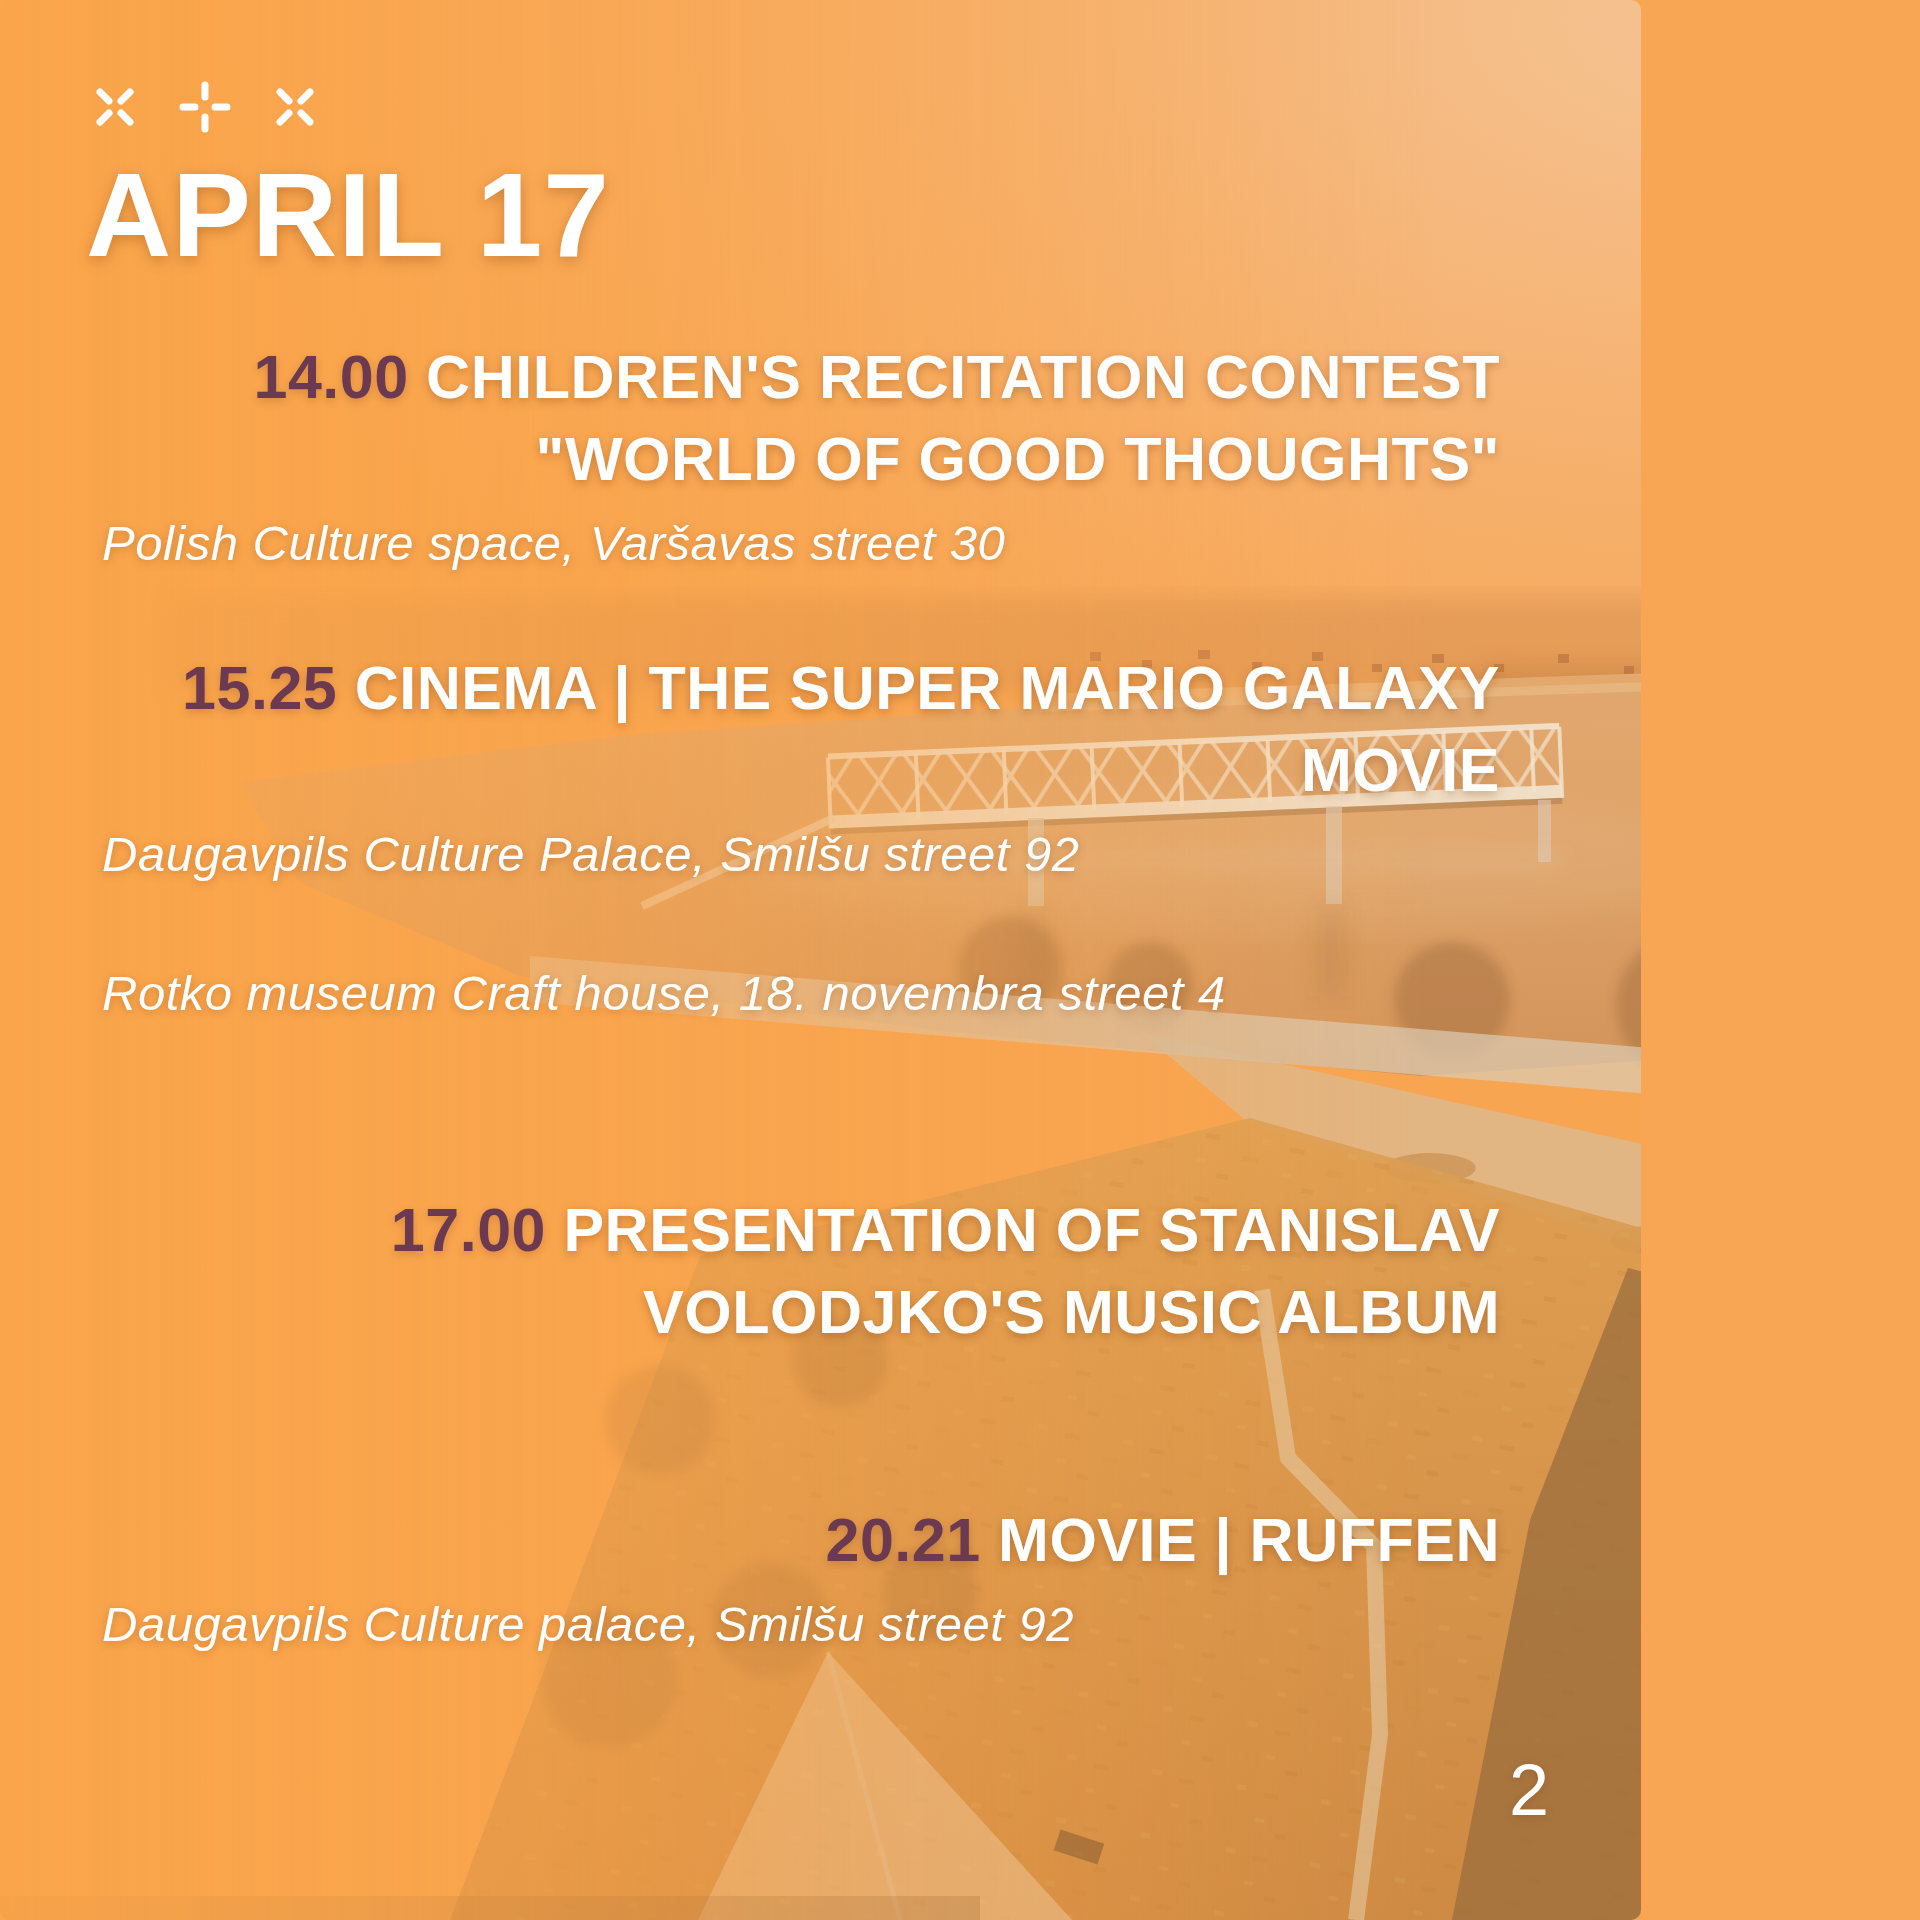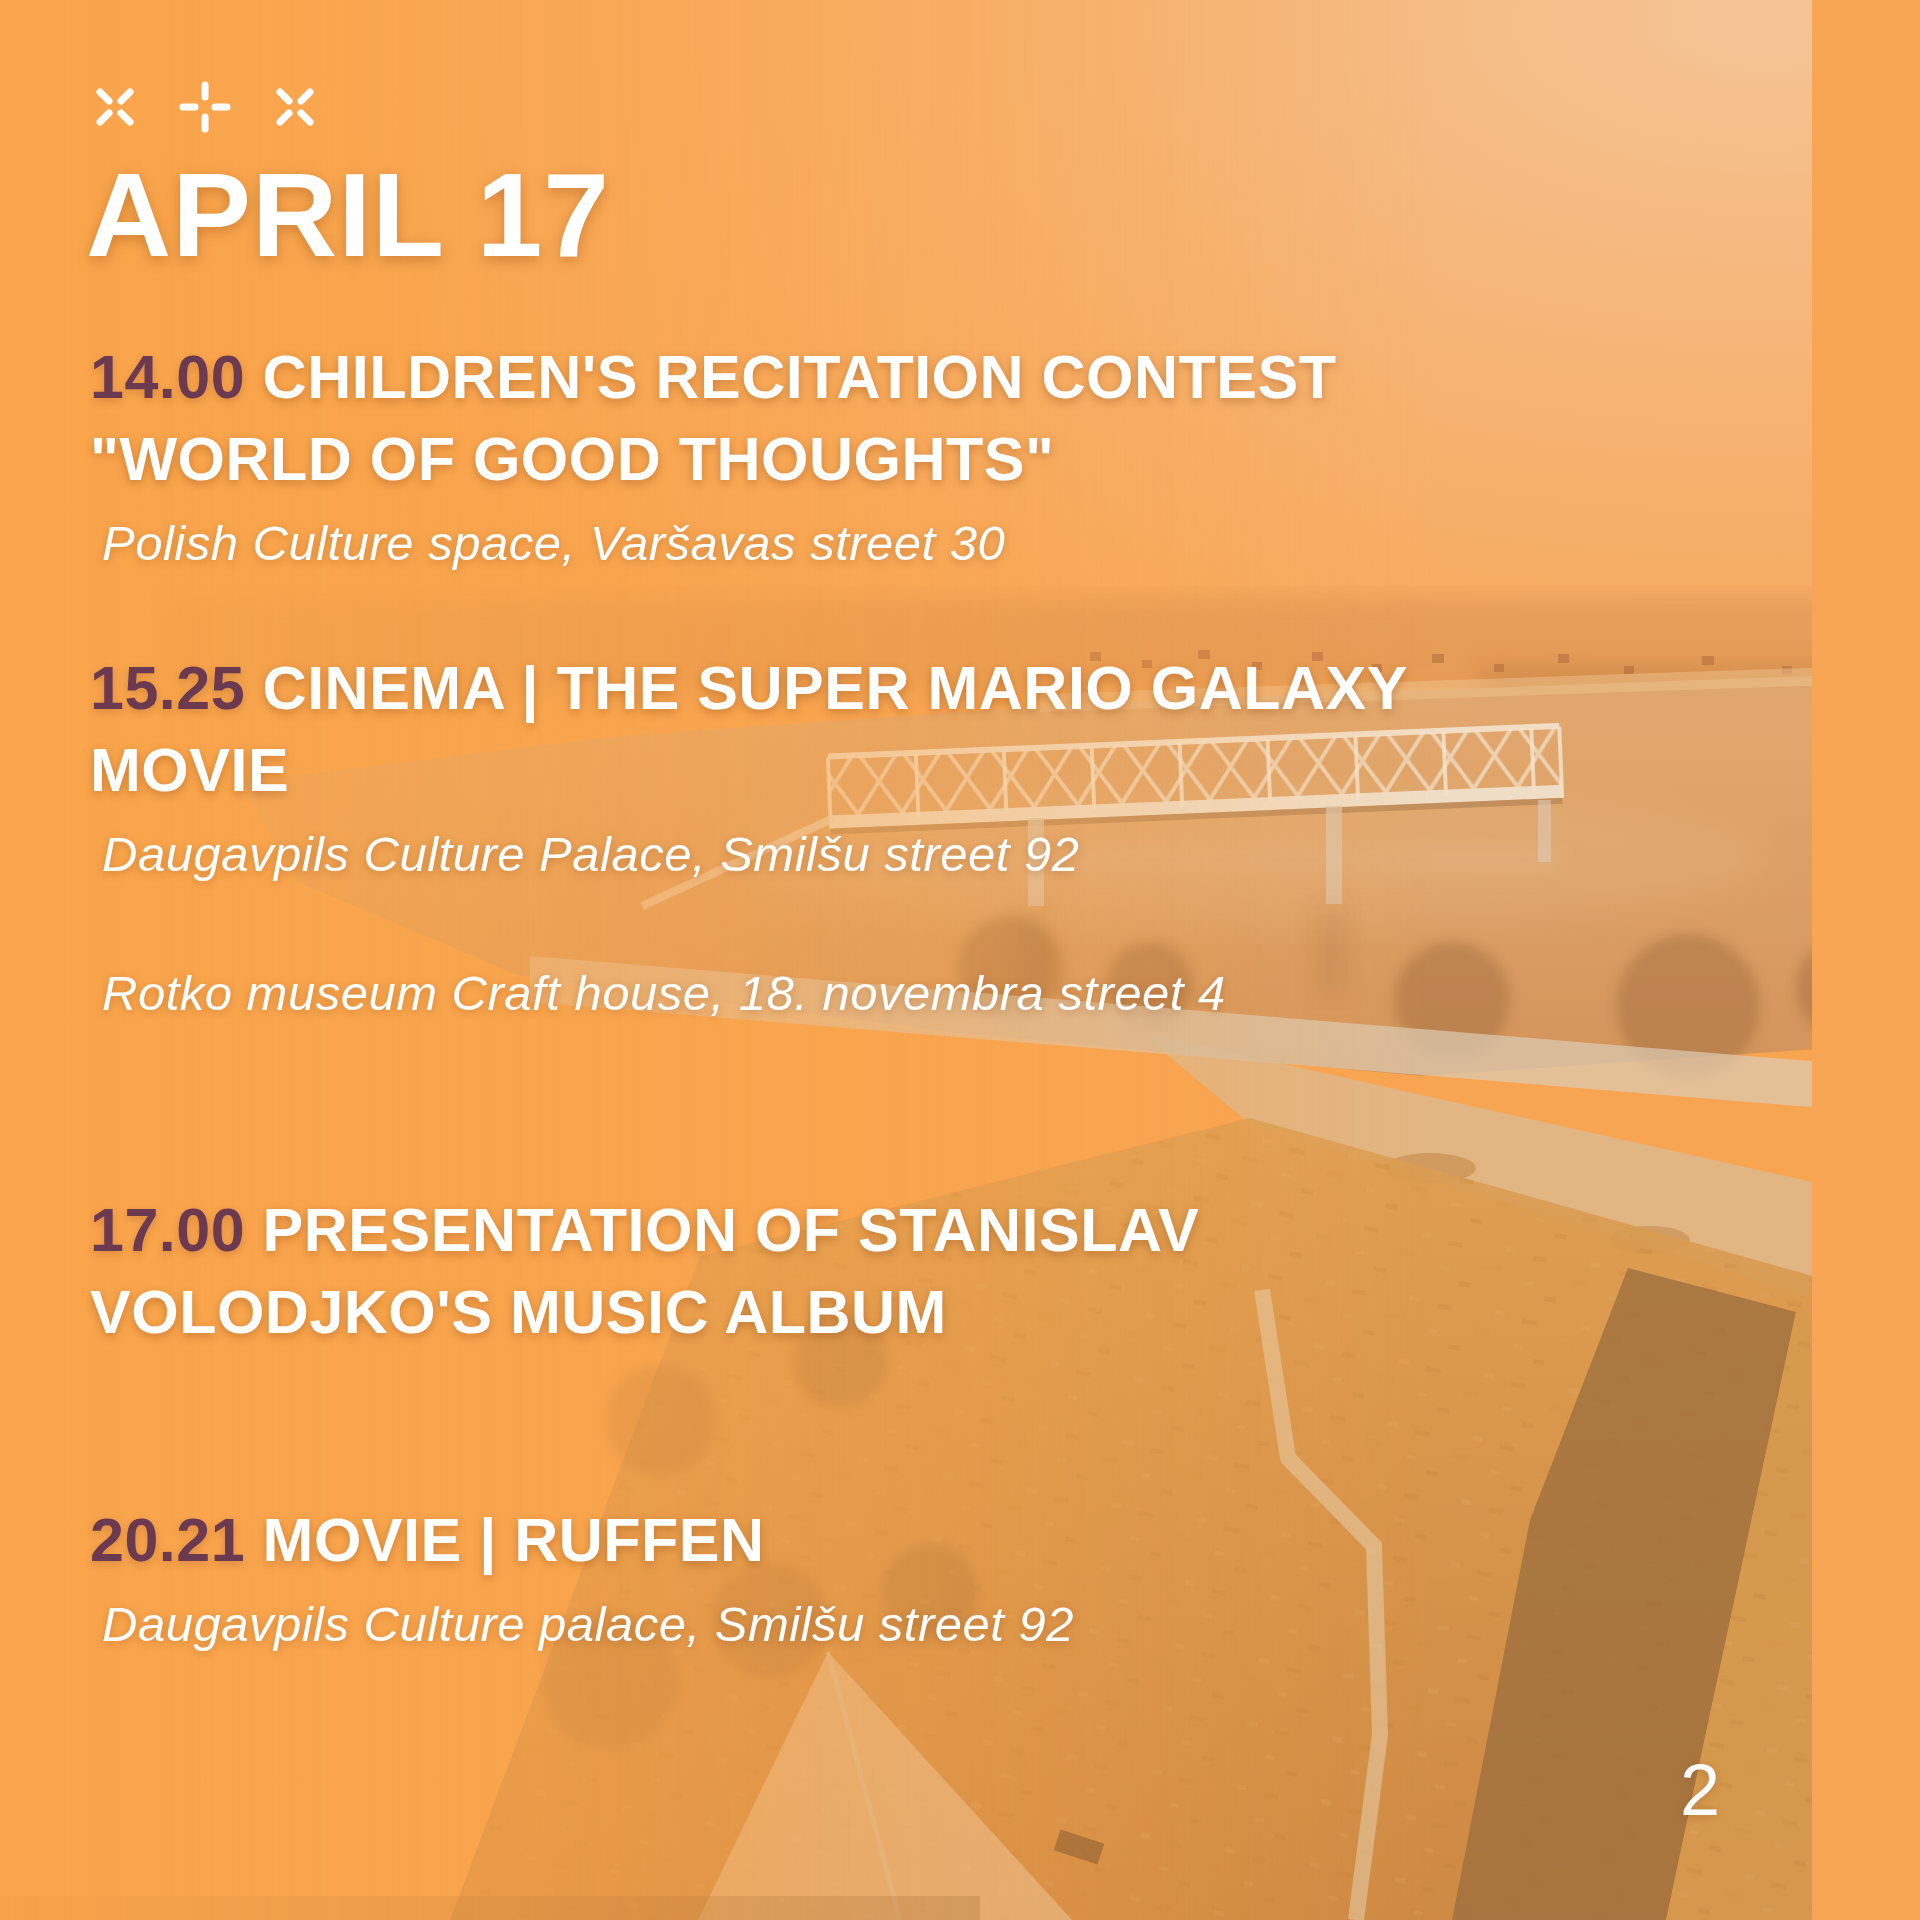--- a/index.html
+++ b/index.html
@@ -1,32 +1,33 @@
 <!DOCTYPE html>
 <html><head>
 <meta charset="utf-8">
 <style>
   html,body{margin:0;padding:0;background:#F9A654;}
   .poster{
-    position:relative;width:1812px;height:1920px;overflow:hidden;
+    position:relative;width:1641px;height:1920px;overflow:hidden;
     background:#F9A654;
     font-family:"Liberation Sans","DejaVu Sans",sans-serif;
+    border-radius:10px;
   }
   .bg{position:absolute;inset:0;display:block;}
   .decor{position:absolute;left:92px;top:80px;display:flex;align-items:center;gap:40px;}
   .decor svg{display:block;}
   .page-title{
     position:absolute;left:86px;top:150px;margin:0;
     font-size:118px;line-height:130px;font-weight:bold;color:#FFFFFF;
     letter-spacing:1px;text-shadow:0 4px 14px rgba(125,60,15,.35);
   }
   .event{position:absolute;left:90px;width:1410px;}
   .event-title{
     margin:0;font-size:61px;line-height:82px;font-weight:bold;color:#FFFFFF;
-    letter-spacing:.5px;text-shadow:0 3px 10px rgba(125,60,15,.38);
+    letter-spacing:.5px;text-shadow:0 3px 10px rgba(125,60,15,.38);text-align:right;
   }
   .event-title .time{color:#6B3A50;text-shadow:0 3px 8px rgba(90,35,25,.22);}
   .event-location{
     margin:14px 12px 0;font-size:49px;line-height:58px;font-style:italic;
     font-weight:400;color:#FFFFFF;letter-spacing:.5px;
     text-shadow:0 2px 8px rgba(125,60,15,.35);
   }
   .page-number{
     position:absolute;right:92px;bottom:92px;font-size:72px;line-height:76px;
     color:#FFFFFF;text-shadow:0 2px 8px rgba(125,60,15,.3);

